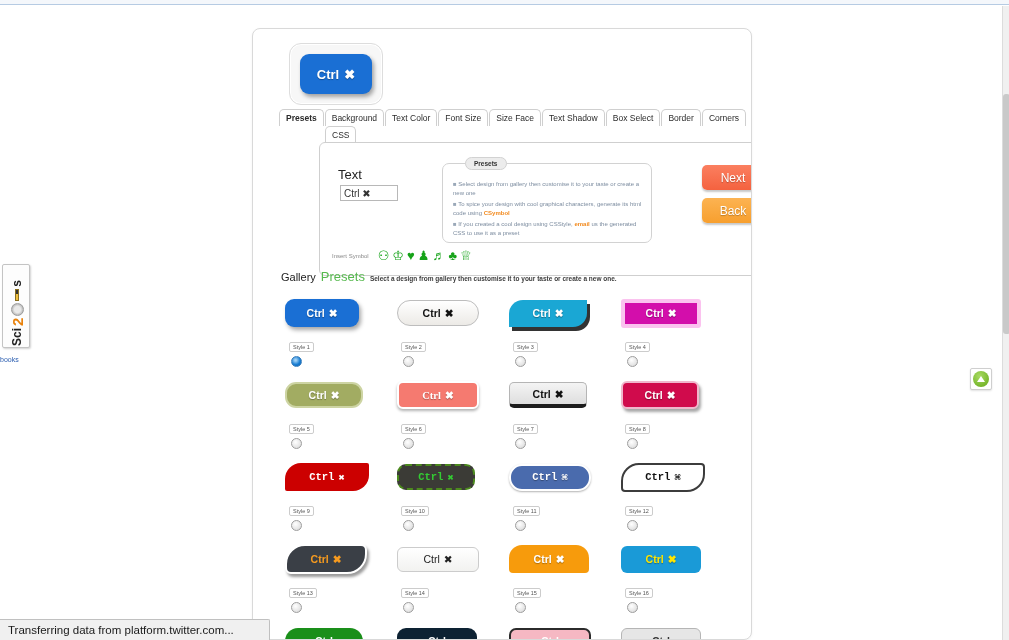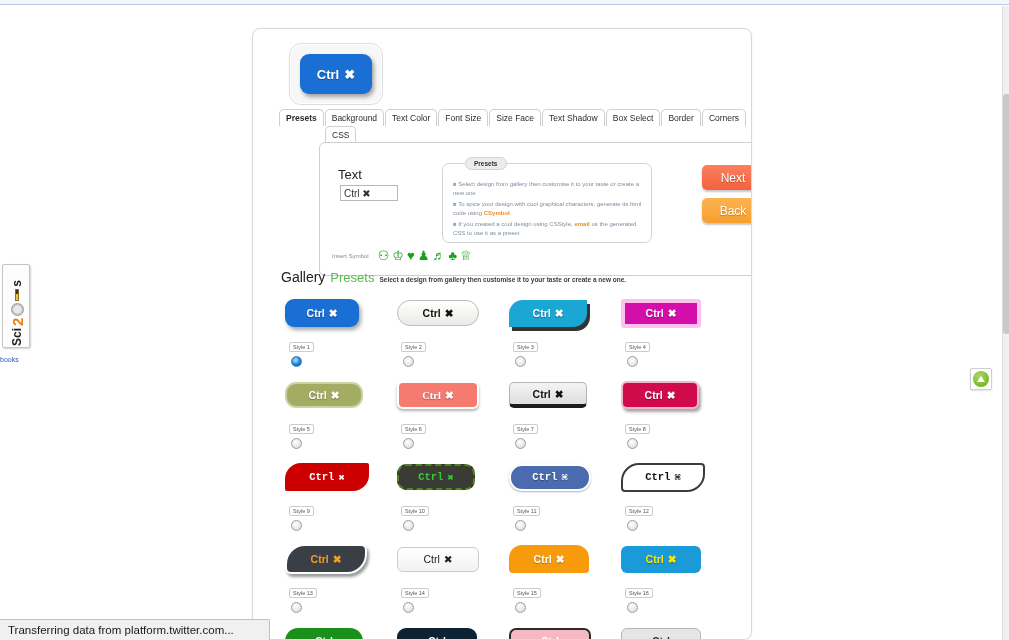--- a/index.html
+++ b/index.html
@@ -274,21 +274,21 @@
     font-size: 13px; color: #16a319;
     line-height: 1;
     cursor: pointer;
   }
 
   
   .gallery-head {
     position: absolute; left: 28px; top: 240px;
     display: flex; align-items: baseline; gap: 5px;
   }
-  .gal-title { font-size: 14px; color: #222; }
+  .gal-title { font-size: 11px; color: #222; }
   .gal-sub   { font-size: 13px; color: #57b94f; }
   .gal-desc  { font-size: 6.5px; color: #3c3c3c; font-weight: bold; }
 
   
   .gallery {
     position: absolute; left: 28px; top: 262px;
     width: 448px;
   }
   .gal-row { display: flex; height: 82px; }
   .gal-cell { width: 112px; position: relative; }

